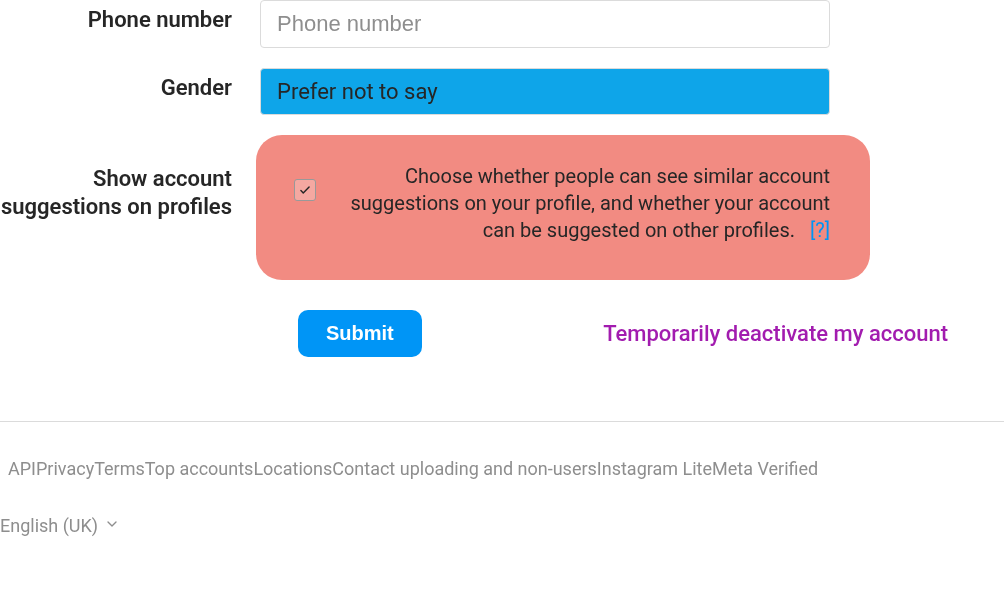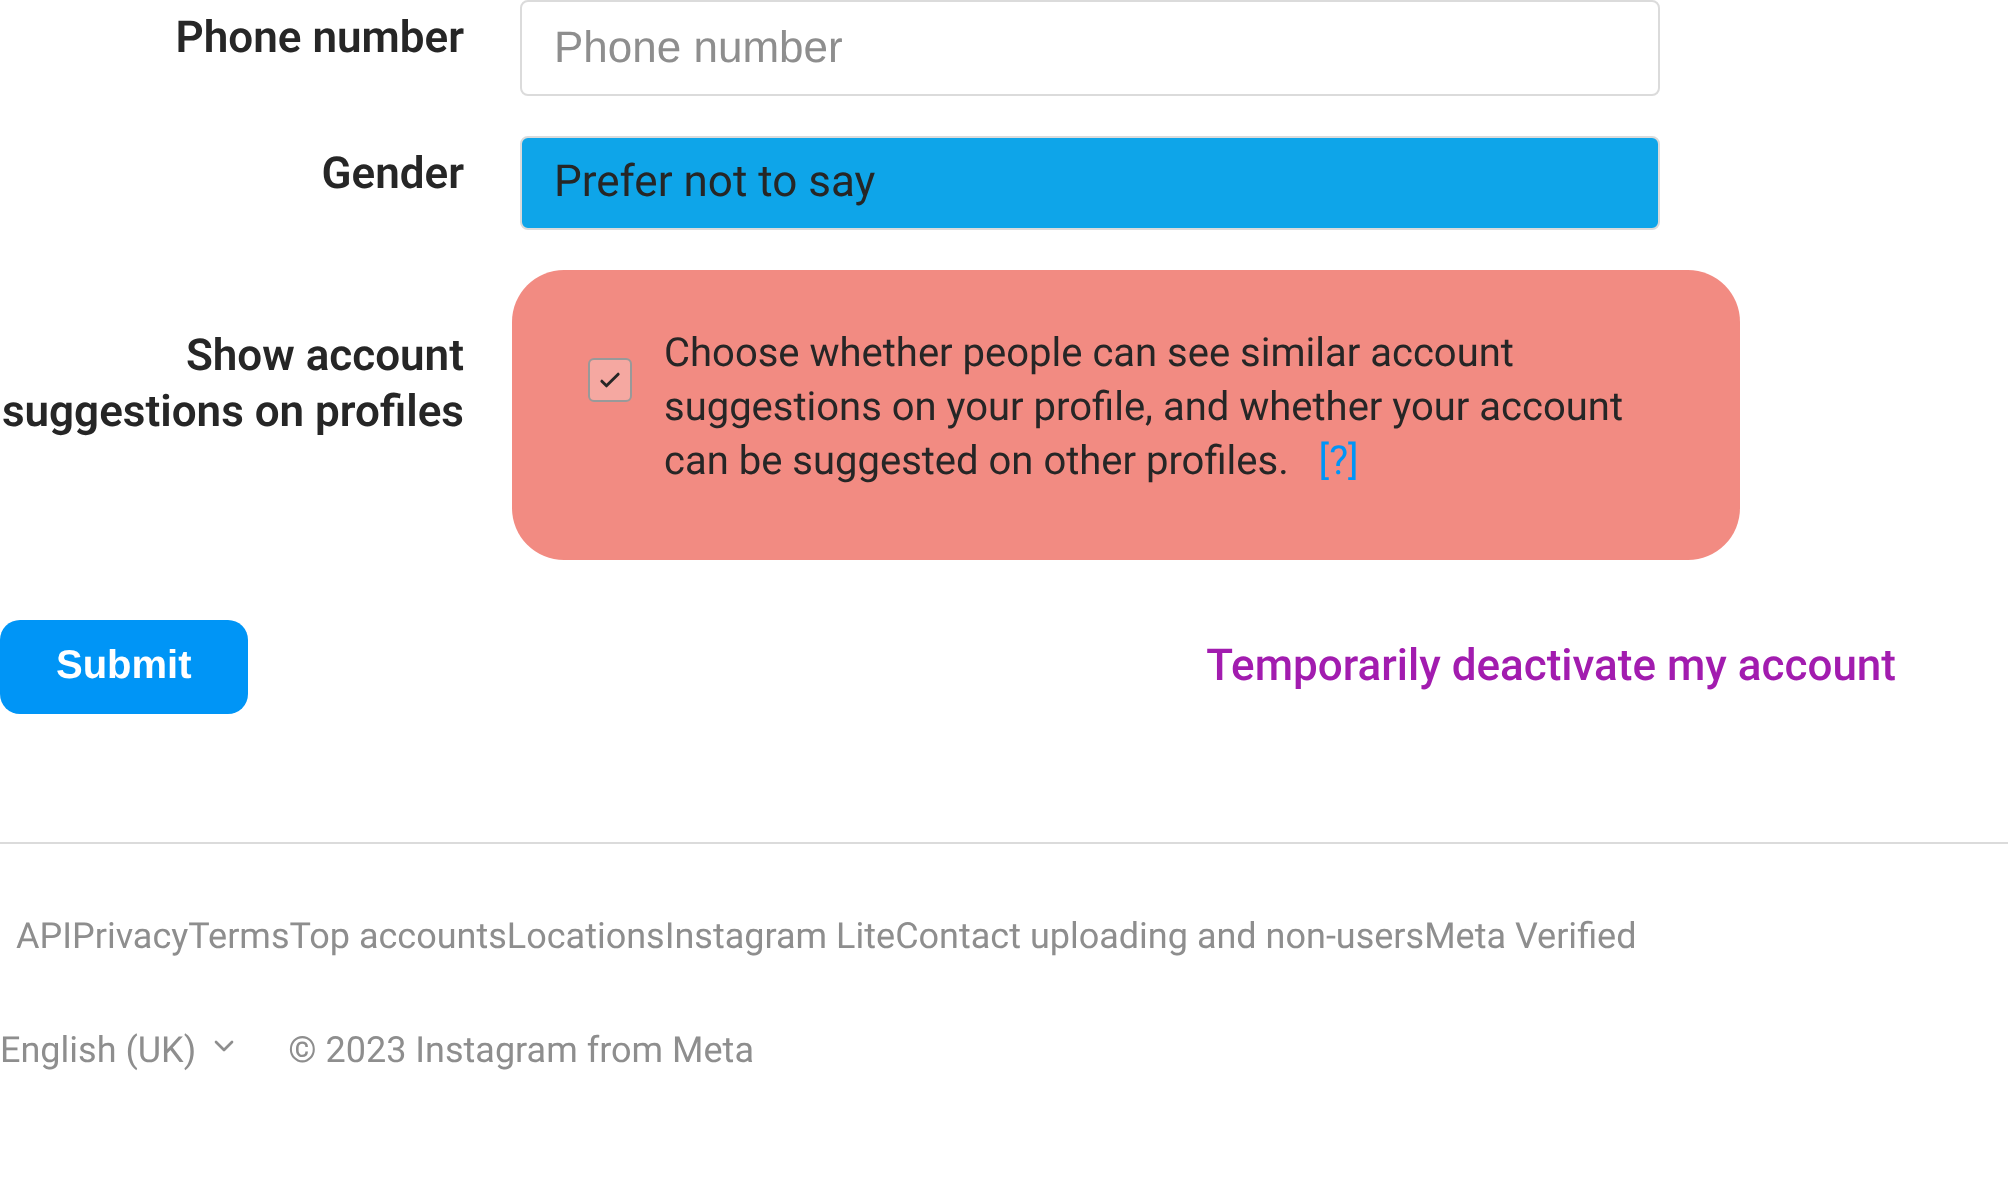--- a/index.html
+++ b/index.html
@@ -70,20 +70,21 @@
     }
     .highlight-box {
       background: #f28b82;
       border-radius: 26px;
       padding: 28px 40px 36px 38px;
       display: flex;
       align-items: flex-start;
       gap: 16px;
       max-width: 660px;
       margin-left: -4px;
+      text-align: right;
     }
     .checkbox-wrapper {
       flex: 0 0 auto;
       padding-top: 16px;
     }
     .checkbox {
       width: 22px;
       height: 22px;
       border: 1px solid #999;
       border-radius: 3px;
@@ -102,20 +103,21 @@
       color: #262626;
       line-height: 1.35;
     }
     .help-link {
       color: #0095f6;
       cursor: pointer;
     }
     .actions-row {
       display: flex;
       align-items: center;
+      padding-left: 298px;
       gap: 16px;
       margin-top: 30px;
     }
     .submit-btn {
       background: #0095f6;
       color: #fff;
       border: none;
       border-radius: 10px;
       padding: 12px 28px;
       font-size: 20px;
@@ -226,28 +228,27 @@
 
 <div class="divider"></div>
 
 <div class="footer">
   <div class="footer-links">
     <span>API</span>
     <span>Privacy</span>
     <span>Terms</span>
     <span>Top accounts</span>
     <span>Locations</span>
+    <span>Contact uploading and non-users</span>
     <span>Instagram Lite</span>
-    <span>Contact uploading and non-users</span>
     <span>Meta Verified</span>
   </div>
   <div class="footer-bottom">
     <div class="lang-selector">
       <span>English (UK)</span>
       <span class="chevron-down">
         <svg viewBox="0 0 24 24">
             <path d="M6 9l6 6 6-6" stroke="#8e8e8e" stroke-width="2" fill="none" stroke-linecap="round" stroke-linejoin="round"></path>
           </svg>
       </span>
     </div>
-    <span>© 2023 Instagram from Meta</span>
   </div>
 </div>
 
 </body></html>

